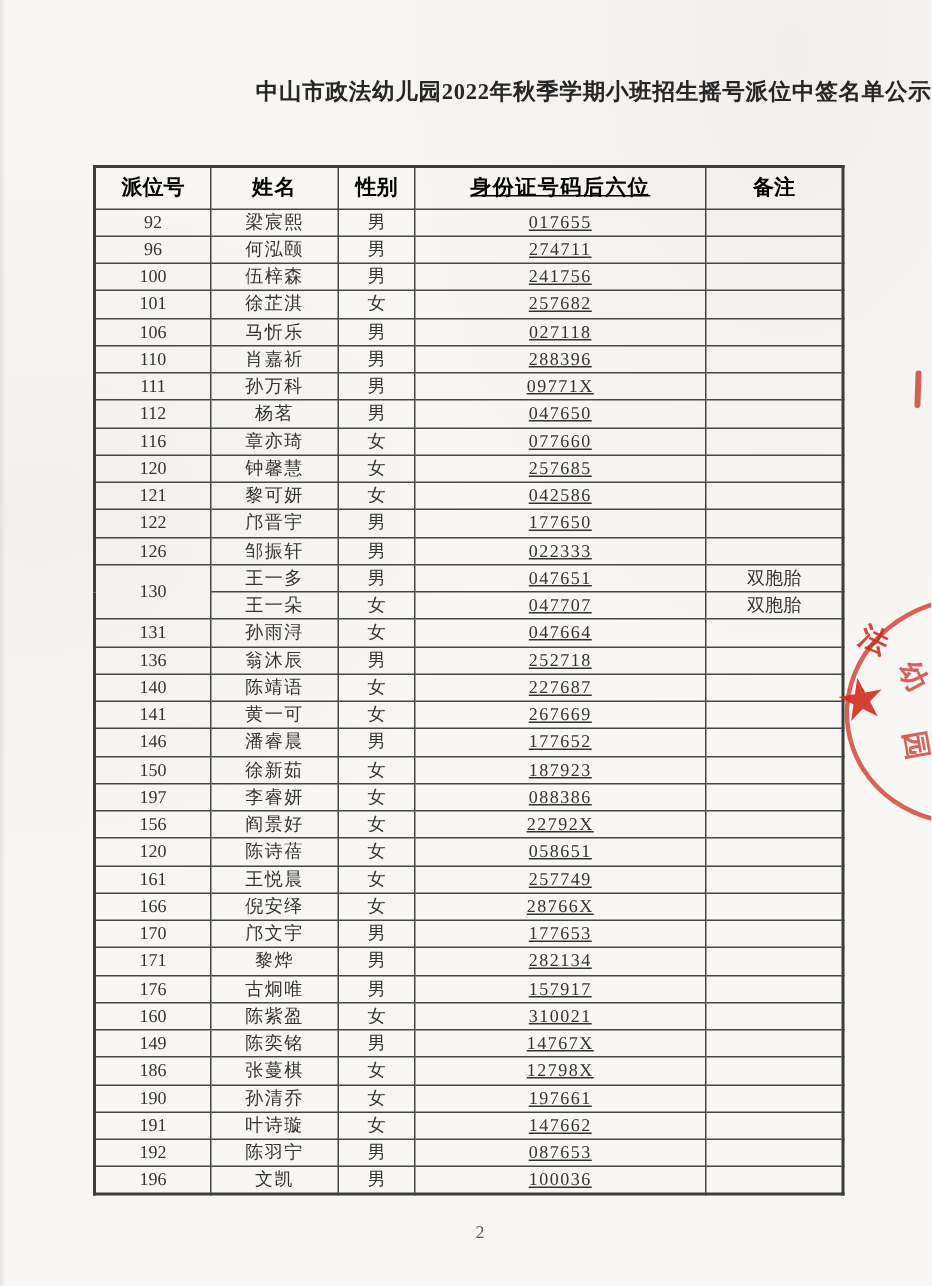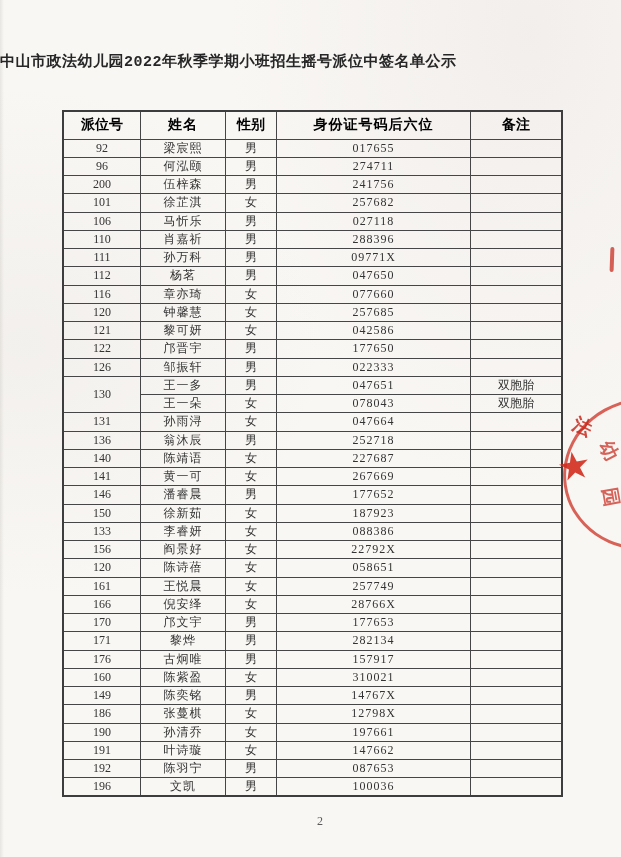--- a/index.html
+++ b/index.html
@@ -12,41 +12,41 @@
   
   .paper-shading{
     position:absolute;inset:0;pointer-events:none;
     background:
       radial-gradient(ellipse at 85% 4%, rgba(210,200,200,0.18), transparent 40%),
       radial-gradient(ellipse at 4% 40%, rgba(205,200,195,0.15), transparent 35%),
       linear-gradient(90deg, rgba(180,175,170,0.25) 0px, transparent 4px);
   }
   .title{
     position:absolute;left:0;top:52px;width:621px;
-    text-align:left;font-size:15px;font-weight:bold;
-    letter-spacing:0.5px;color:#262626;font-family:Liberation Mono, monospace;
+    text-align:right;font-size:15px;font-weight:bold;
+    letter-spacing:0.5px;color:#262626;
   }
   table.roster{
     position:absolute;left:62px;top:110px;
     width:493px;border-collapse:collapse;table-layout:fixed;
     border:2px solid #3d3d3d;
   }
   .roster th,.roster td{
     border:1px solid #464646;
     text-align:center;vertical-align:middle;
     padding:0;overflow:hidden;white-space:nowrap;
   }
   .roster thead tr{height:28px;}
   .roster tbody tr{height:18.25px;padding-left:25px;}
   .roster th{font-size:14px;font-weight:600;color:#000000;}
   .roster td{font-size:12px;color:#333;}
   .c-no{width:76px;font-size:11.5px;}
   .c-name{width:84px;letter-spacing:1px;}
   .c-gender{width:50px;}
-  .c-id{width:193px;font-size:11.5px;letter-spacing:1px;}
+  .c-id{width:193px;font-size:11.5px;letter-spacing:1px;text-decoration:underline;}
   .c-note{width:90px;font-size:11.5px;}
   .page-number{
     position:absolute;left:0;top:814px;width:640px;text-align:center;
     font-size:12px;color:#5a5a5a;
   }
   
   .seal-clip{
     position:absolute;left:551px;top:388px;width:70px;height:168px;
     overflow:hidden;pointer-events:none;
   }
@@ -98,21 +98,21 @@
         <td class="c-note"></td>
       </tr>
       <tr>
         <td class="c-no">96</td>
         <td class="c-name">何泓颐</td>
         <td class="c-gender">男</td>
         <td class="c-id">274711</td>
         <td class="c-note"></td>
       </tr>
       <tr>
-        <td class="c-no">200</td>
+        <td class="c-no">100</td>
         <td class="c-name">伍梓森</td>
         <td class="c-gender">男</td>
         <td class="c-id">241756</td>
         <td class="c-note"></td>
       </tr>
       <tr>
         <td class="c-no">101</td>
         <td class="c-name">徐芷淇</td>
         <td class="c-gender">女</td>
         <td class="c-id">257682</td>
@@ -184,21 +184,21 @@
       <tr>
         <td class="c-no" rowspan="2">130</td>
         <td class="c-name">王一多</td>
         <td class="c-gender">男</td>
         <td class="c-id">047651</td>
         <td class="c-note">双胞胎</td>
       </tr>
       <tr>
         <td class="c-name">王一朵</td>
         <td class="c-gender">女</td>
-        <td class="c-id">078043</td>
+        <td class="c-id">047707</td>
         <td class="c-note">双胞胎</td>
       </tr>
       <tr>
         <td class="c-no">131</td>
         <td class="c-name">孙雨浔</td>
         <td class="c-gender">女</td>
         <td class="c-id">047664</td>
         <td class="c-note"></td>
       </tr>
       <tr>
@@ -230,21 +230,21 @@
         <td class="c-note"></td>
       </tr>
       <tr>
         <td class="c-no">150</td>
         <td class="c-name">徐新茹</td>
         <td class="c-gender">女</td>
         <td class="c-id">187923</td>
         <td class="c-note"></td>
       </tr>
       <tr>
-        <td class="c-no">133</td>
+        <td class="c-no">197</td>
         <td class="c-name">李睿妍</td>
         <td class="c-gender">女</td>
         <td class="c-id">088386</td>
         <td class="c-note"></td>
       </tr>
       <tr>
         <td class="c-no">156</td>
         <td class="c-name">阎景好</td>
         <td class="c-gender">女</td>
         <td class="c-id">22792X</td>

